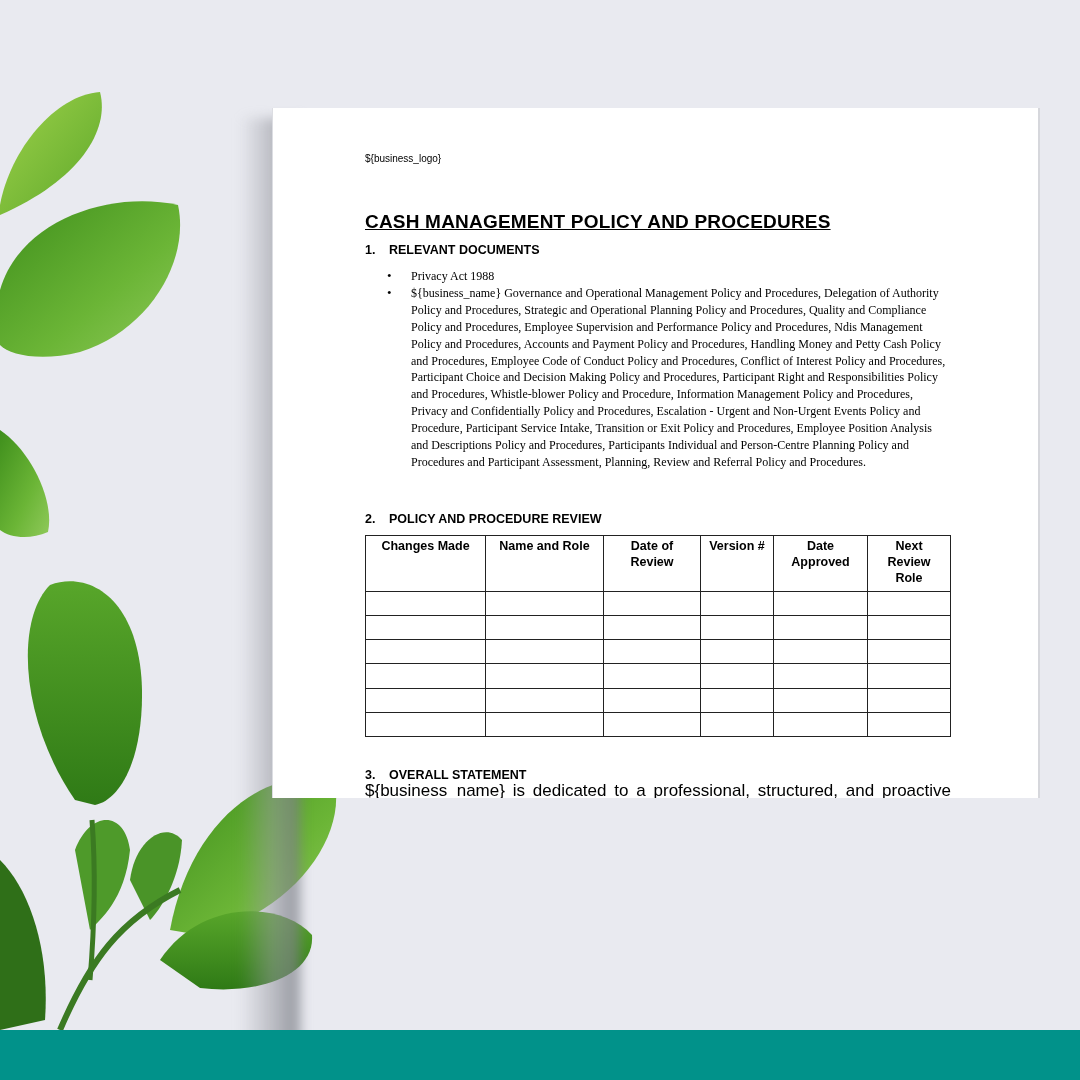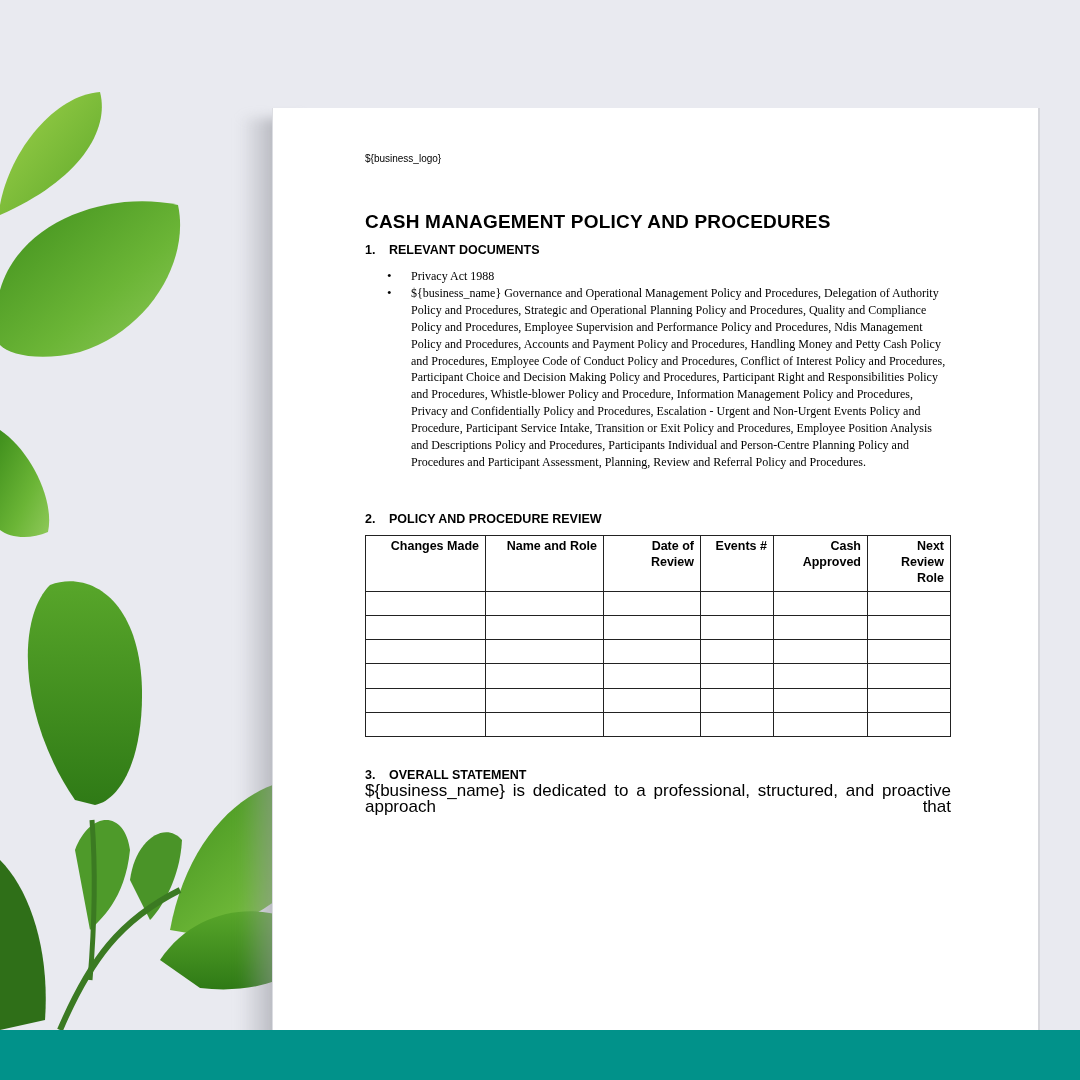--- a/index.html
+++ b/index.html
@@ -13,21 +13,21 @@
     .page-shadow {
       position: absolute;
       left: 240px; top: 118px;
       width: 60px; height: 930px;
       background: linear-gradient(to right, rgba(233,234,240,0) 0%, rgba(150,152,160,0.55) 55%, rgba(120,122,130,0.75) 100%);
       filter: blur(6px);
     }
     .page {
       position: absolute;
       left: 272px; top: 108px;
-      width: 768px; height: 972px;
+      width: 768px; height: 690px;
       background: #ffffff;
       border-right: 2px solid #d6d7dc;
       border-left: 1px solid #dcdde2;
       overflow: hidden;
     }
     .page-inner {
       position: absolute;
       left: 92px; top: 44px;
       width: 586px;
     }
@@ -35,20 +35,21 @@
       font-size: 10px;
       line-height: 14px;
       margin-bottom: 44px;
     }
     .doc-title {
       font-size: 19px;
       font-weight: bold;
       letter-spacing: 0.2px;
       line-height: 24px;
       margin-bottom: 8px;
+      text-decoration: underline;
     }
     .section-heading {
       display: flex;
       font-size: 12.5px;
       font-weight: bold;
       line-height: 16px;
     }
     .section-heading .num { width: 24px; }
     .bullets { list-style: none; margin-left: 22px; margin-top: 10px; font-family: Liberation Serif, serif; }
     .bullets li {
@@ -66,21 +67,21 @@
     .sec2 { margin-top: 40px; }
     .review-table {
       border-collapse: collapse;
       margin-top: 8px;
       width: 585px;
       table-layout: fixed;
     }
     .review-table th, .review-table td {
       border: 1.5px solid #222;
       font-size: 12.5px;
-      text-align: right;
+      text-align: center;
       vertical-align: top;
       padding: 2px 6px;
       line-height: 16px;
     }
     .review-table th { height: 56px; font-weight: bold; }
     .review-table td { height: 24.2px; }
     .sec3 { margin-top: 30px; }
     .statement {
       font-size: 17px;
       line-height: 16px;
@@ -159,22 +160,22 @@
           <col style="width:97px">
         <col style="width:73px">
           <col style="width:94px">
           <col style="width:83px">
       </colgroup>
       <thead>
         <tr>
           <th>Changes Made</th>
           <th>Name and Role</th>
           <th>Date of Review</th>
-          <th>Events #</th>
-          <th>Cash Approved</th>
+          <th>Version #</th>
+          <th>Date Approved</th>
           <th>Next Review Role</th>
         </tr>
       </thead>
       <tbody>
         <tr>
           <td></td>
           <td></td>
           <td></td>
           <td></td>
           <td></td>

